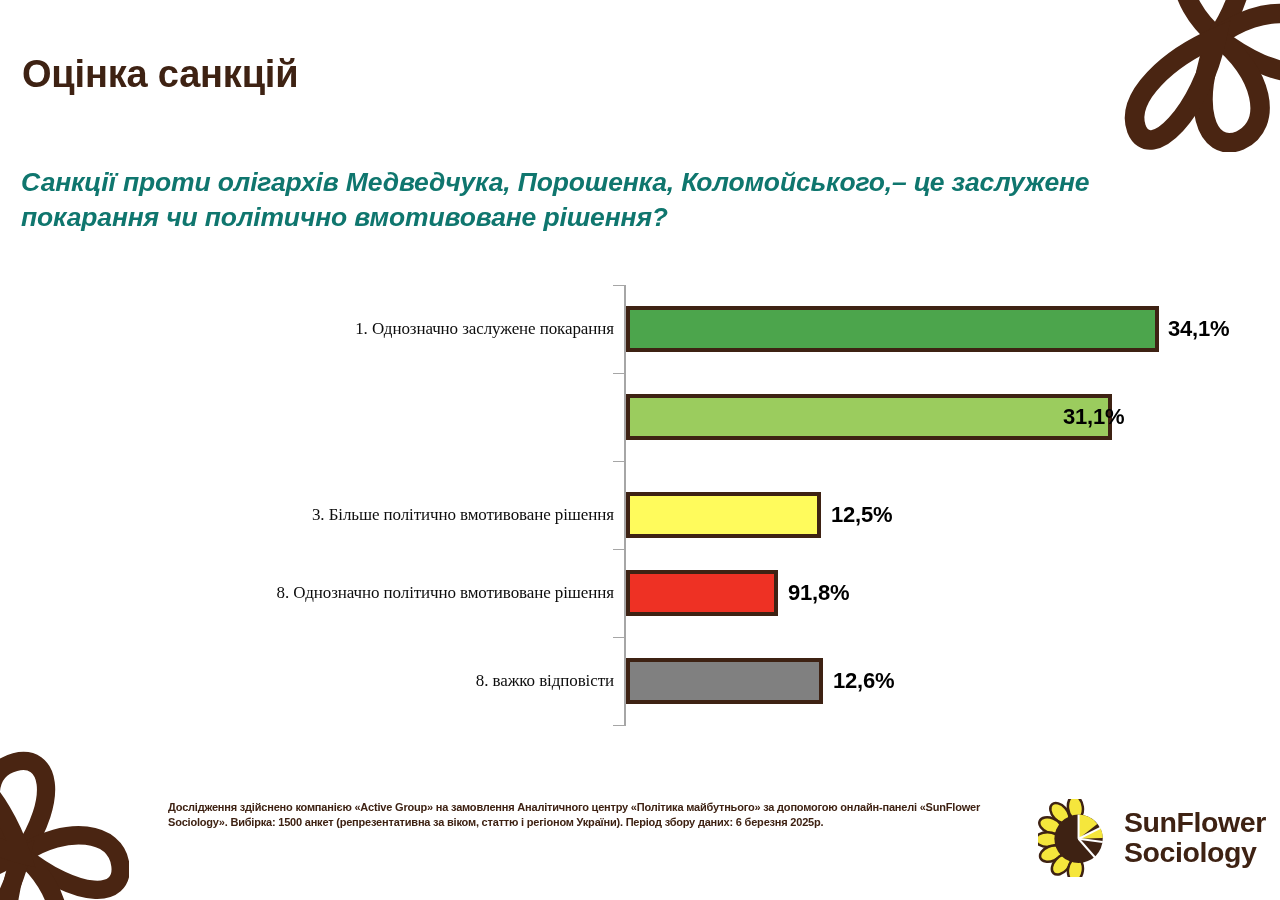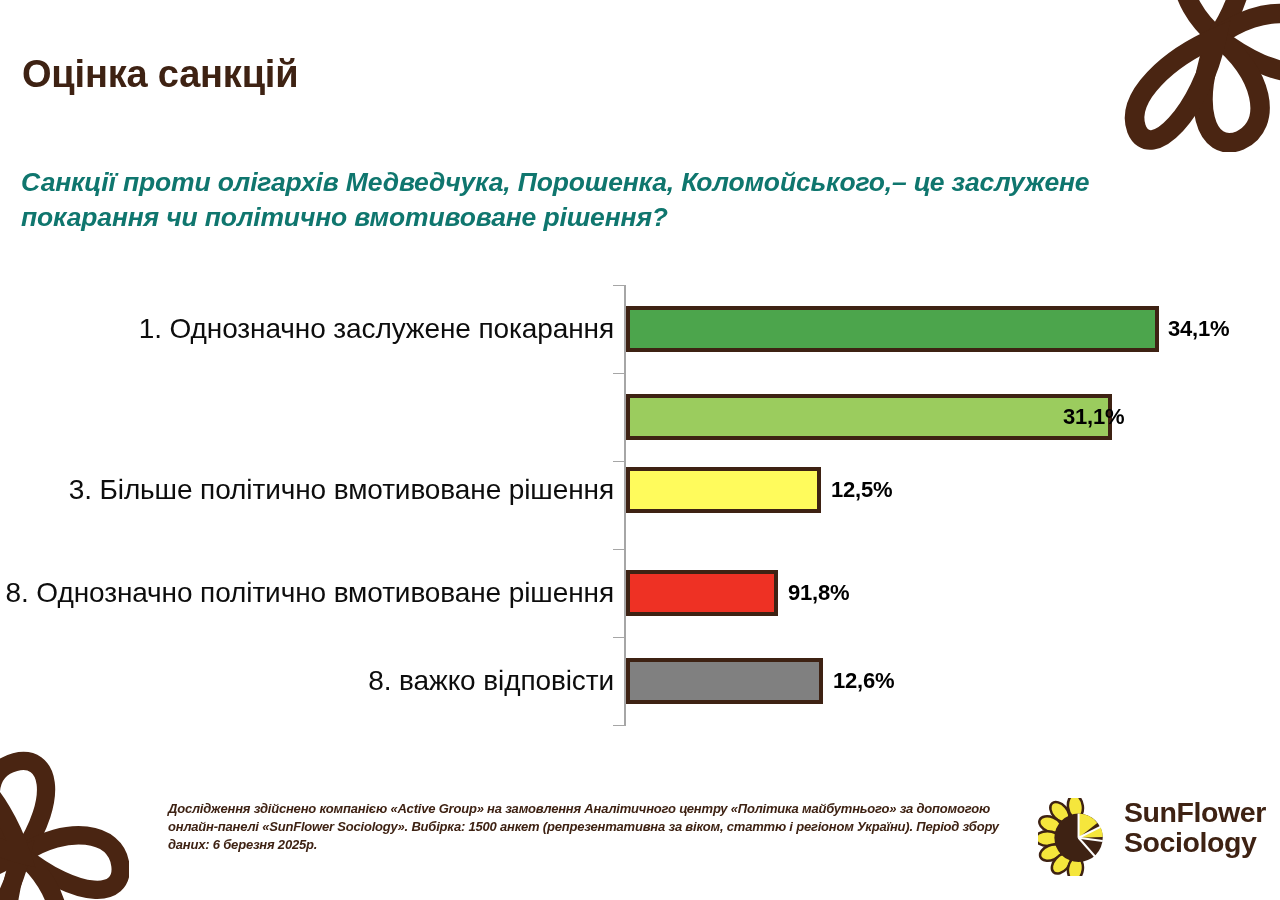--- a/index.html
+++ b/index.html
@@ -101,25 +101,26 @@
     position: absolute;
     left: 0;
     width: 1280px;
     height: 88px;
   }
   .cat-label {
     position: absolute;
     right: 666px;
     top: 50%;
     transform: translateY(-50%);
-    font-size: 28px;
+    font-size: 17px;
     color: #0D0D0D;
     white-space: nowrap;
     text-align: right;
     letter-spacing: -0.1px;
+    font-family: Liberation Serif, serif;
   }
   .bar {
     position: absolute;
     left: 626px;
     top: 50%;
     transform: translateY(-50%);
     height: 46px;
     border: 4px solid #3E2213;
     box-sizing: border-box;
   }
@@ -133,34 +134,34 @@
     white-space: nowrap;
     letter-spacing: -0.2px;
   }
 
   
   #footnote {
     position: absolute;
     left: 168px;
     top: 800px;
     width: 870px;
-    font-size: 13px;
-    font-style: italic;
+    font-size: 11px;
     font-weight: bold;
     color: #3E2213;
     line-height: 1.38;
     letter-spacing: -0.2px;
   }
 
   #logo {
     position: absolute;
     right: 14px;
     top: 798px;
     height: 80px;
     display: flex;
+    align-items: center;
     gap: 8px;
   }
   #logo-mark {
     width: 78px;
     height: 78px;
     flex: none;
   }
   #logo-text {
     color: #3E2213;
     font-size: 28.5px;
@@ -213,21 +214,21 @@
         <div class="cat-label">1. Однозначно заслужене покарання</div>
         <div class="bar" style="width:533px;background:#4CA54C"></div>
         <div class="val-label" style="left:1168px">34,1%</div>
       </div>
 
       <div class="bar-row" style="top:101px">
         <div class="bar" style="width:486px;background:#9BCC5E"></div>
         <div class="val-label" style="left:1063px">31,1%</div>
       </div>
 
-      <div class="bar-row" style="top:174px">
+      <div class="bar-row" style="top:199px">
         <div class="cat-label">3. Більше політично вмотивоване рішення</div>
         <div class="bar" style="width:195px;background:#FFFB5C"></div>
         <div class="val-label" style="left:831px">12,5%</div>
       </div>
 
       <div class="bar-row" style="top:277px">
         <div class="cat-label">8. Однозначно політично вмотивоване рішення</div>
         <div class="bar" style="width:152px;background:#EE3124"></div>
         <div class="val-label" style="left:788px">91,8%</div>
       </div>

